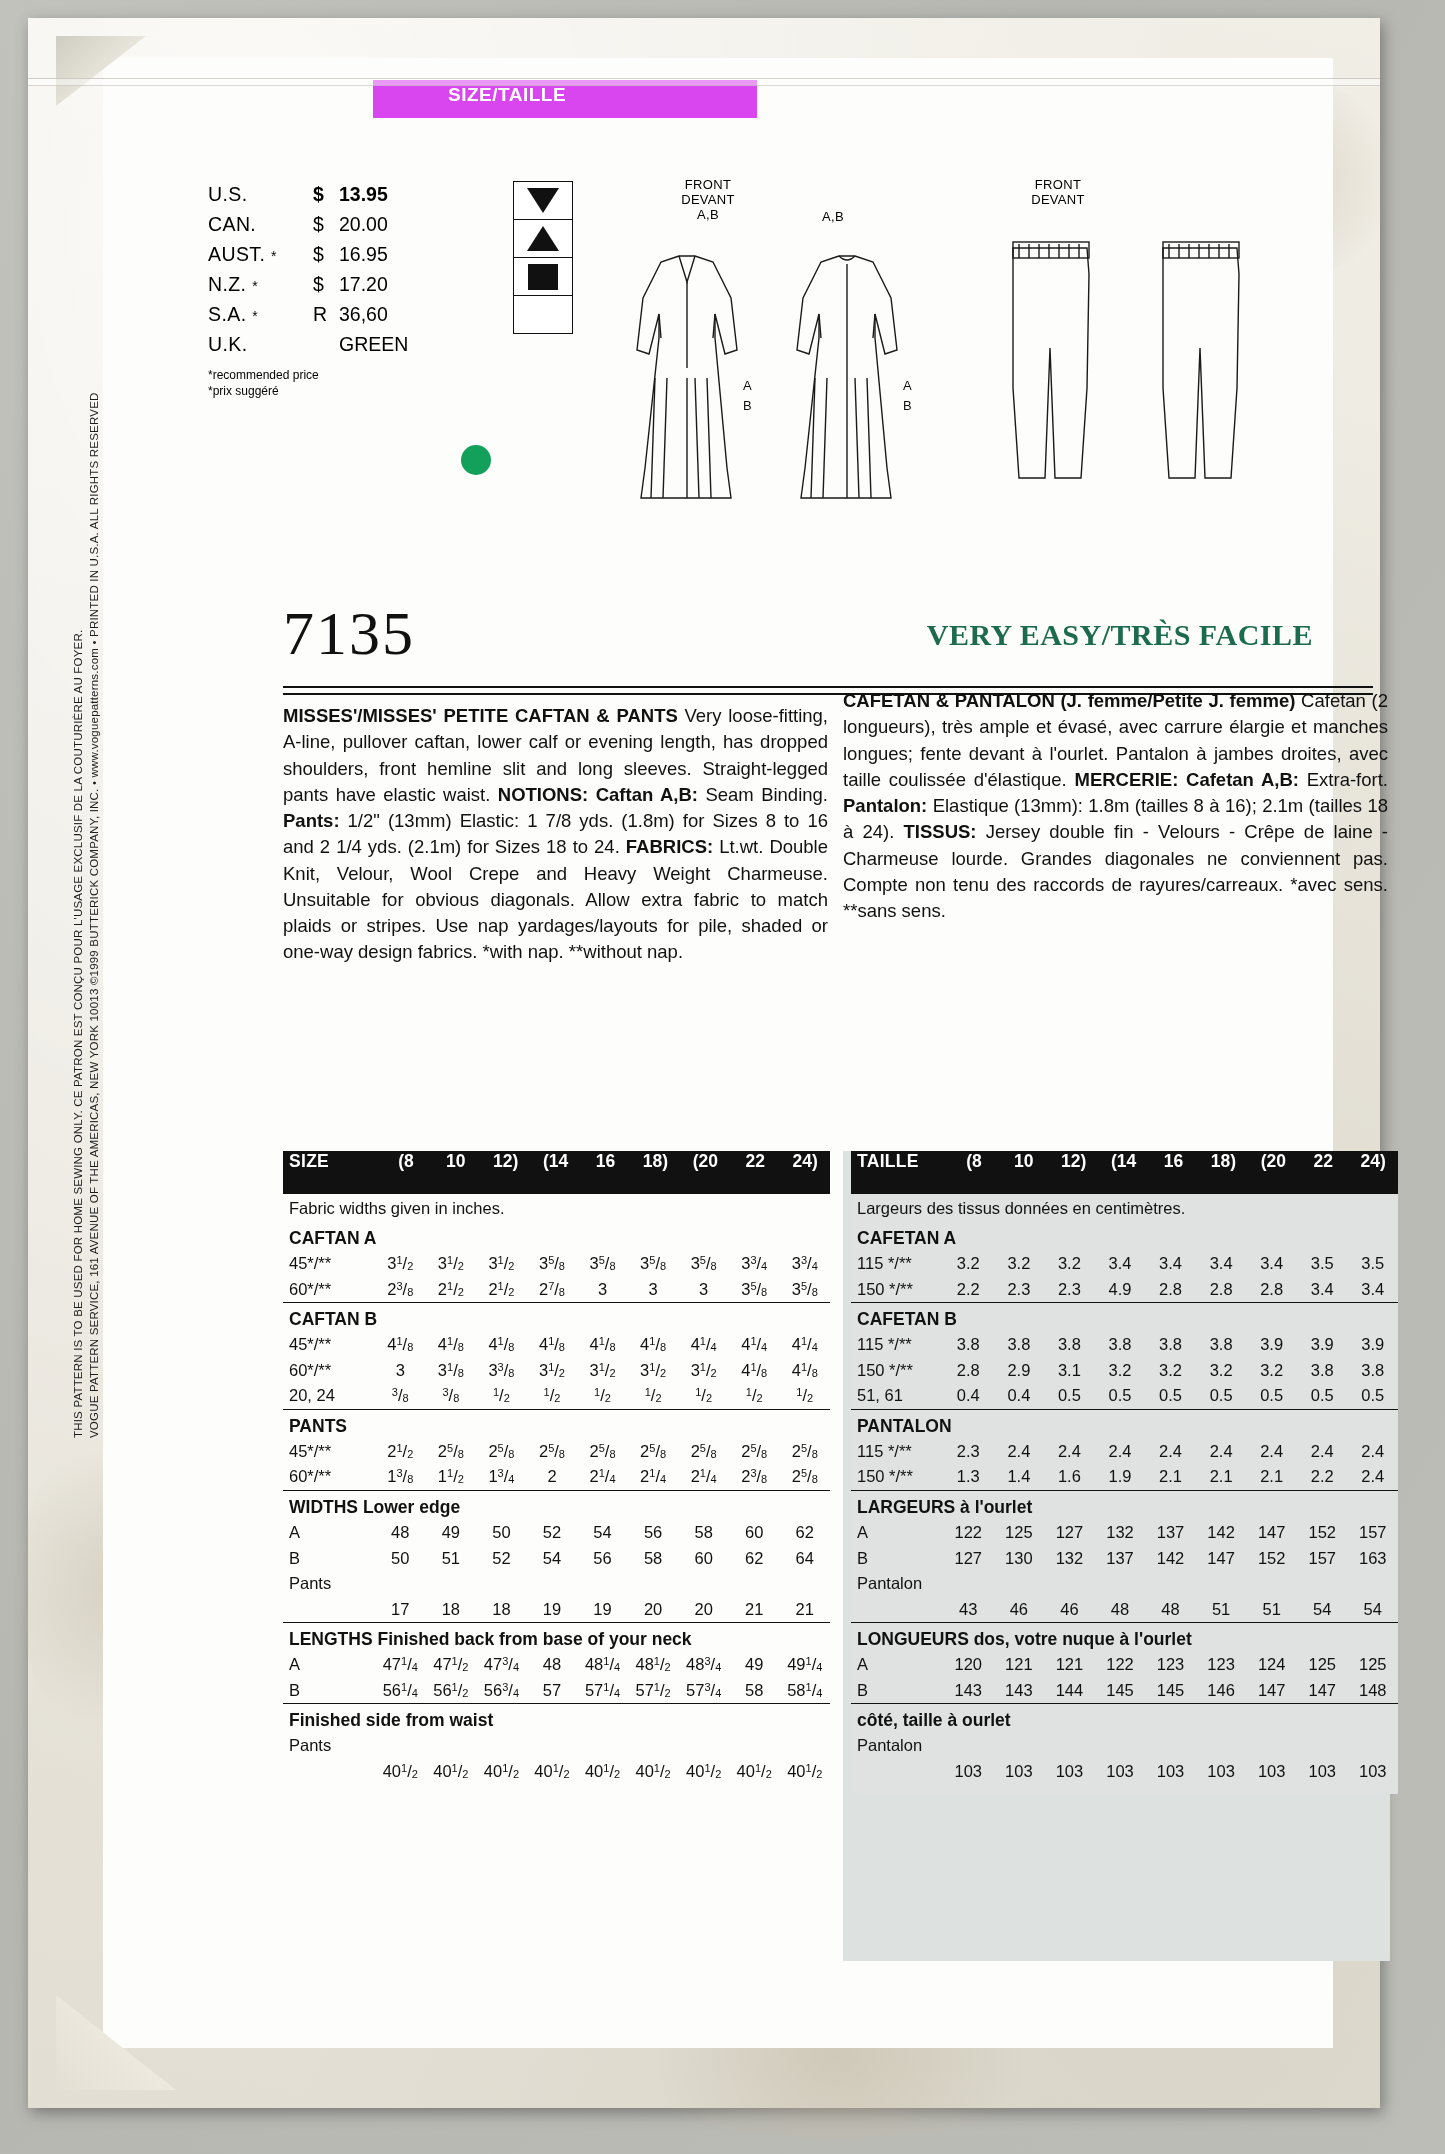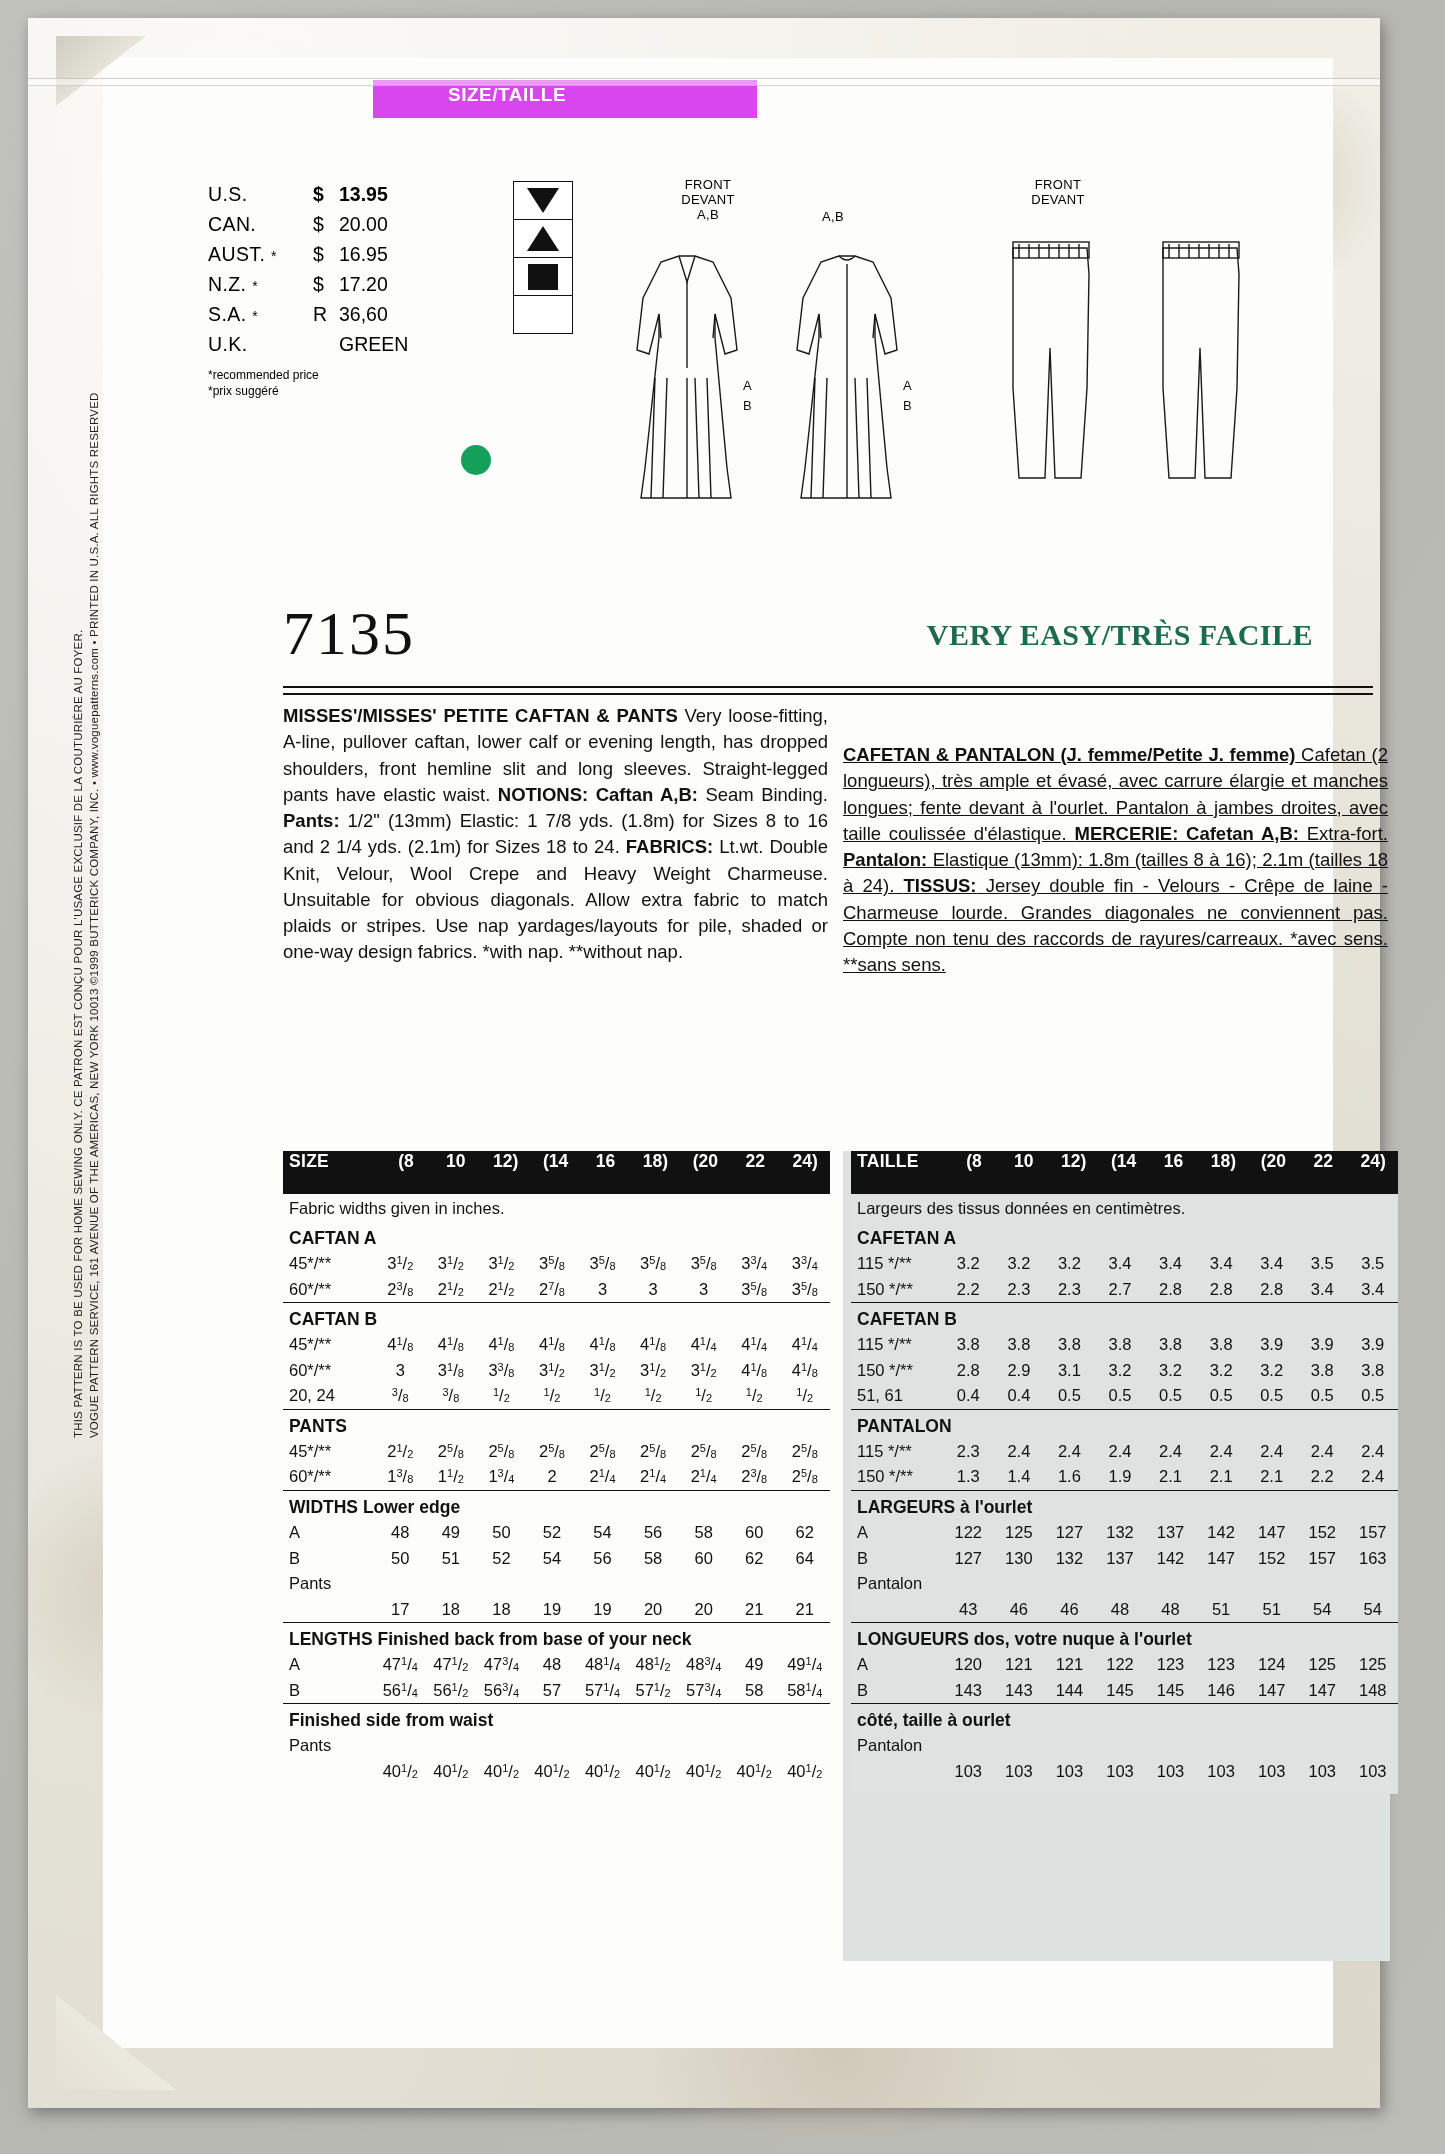--- a/index.html
+++ b/index.html
@@ -146,21 +146,21 @@
   
   .col {
     position:absolute;
     font-size: 18.5px;
     line-height: 1.42;
     color:#111;
     text-align: justify;
   }
   .col b { font-weight: bold; }
   .col-left { left:180px; top:645px; width: 545px; }
-  .col-right { left:740px; top:684px; width: 545px; text-decoration: underline; }
+  .col-right { left:740px; top:630px; width: 545px; }
   
   .tbl-wrap { position:absolute; font-size: 17px; color:#111; }
   .tbl-left { left:180px; top:1093px; width:547px;}
   .tbl-right { left:748px; top:1093px; width:547px; background:#dfe2e0; padding-bottom: 10px;}
   .tbl-head {
     background:#111; color:#fff; font-weight:bold; height:43px;
     display:flex; font-size: 17.5px;
   }
   .tbl-head .lbl { padding-left:6px; width: 92px; letter-spacing:.3px;}
   .tbl-head .sizes { display:flex; flex:1; }
@@ -586,21 +586,21 @@
               <span>3.5</span>
               <span>3.5</span>
             </span>
           </div>
           <div class="row">
             <span class="rl">150 */**</span>
             <span class="cells">
               <span>2.2</span>
               <span>2.3</span>
               <span>2.3</span>
-              <span>2.7</span>
+              <span>4.9</span>
               <span>2.8</span>
               <span>2.8</span>
               <span>2.8</span>
               <span>3.4</span>
               <span>3.4</span>
             </span>
           </div>
           <div class="sec">CAFETAN B</div>
           <div class="row">
             <span class="rl">115 */**</span>

